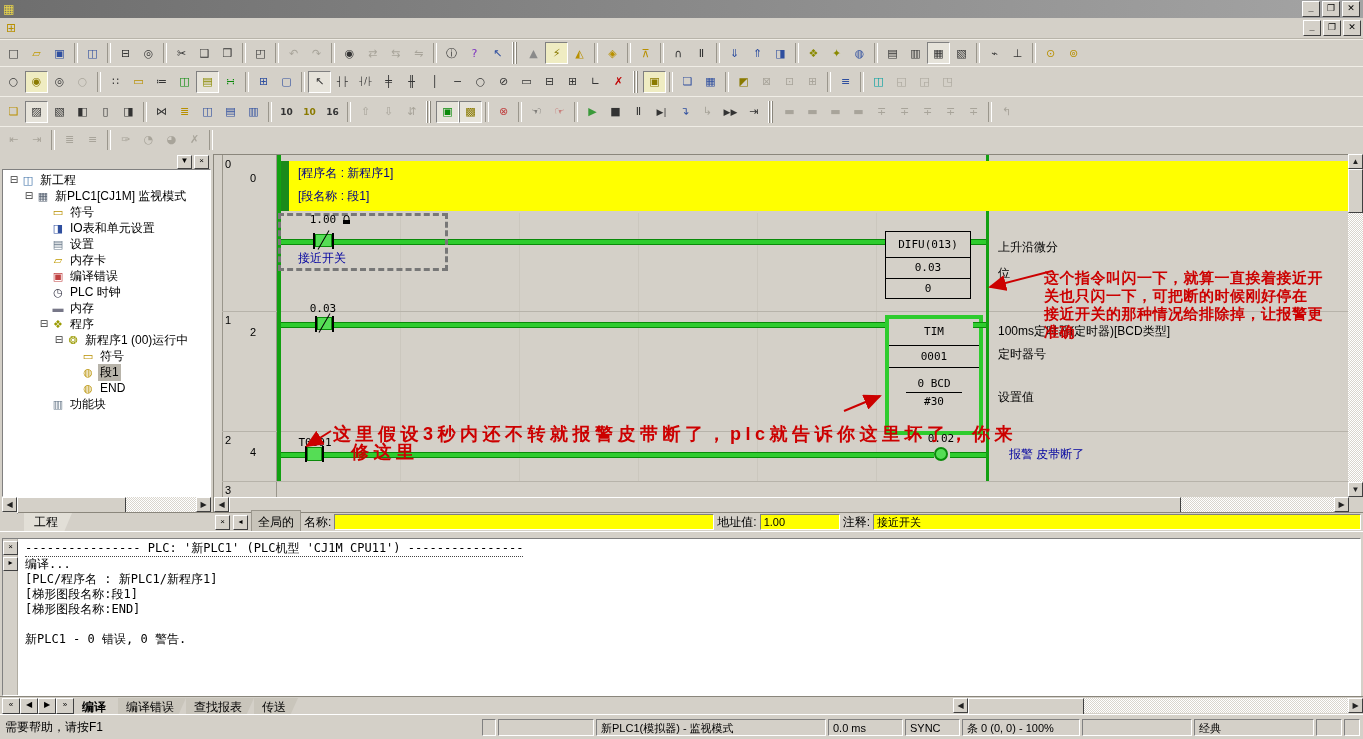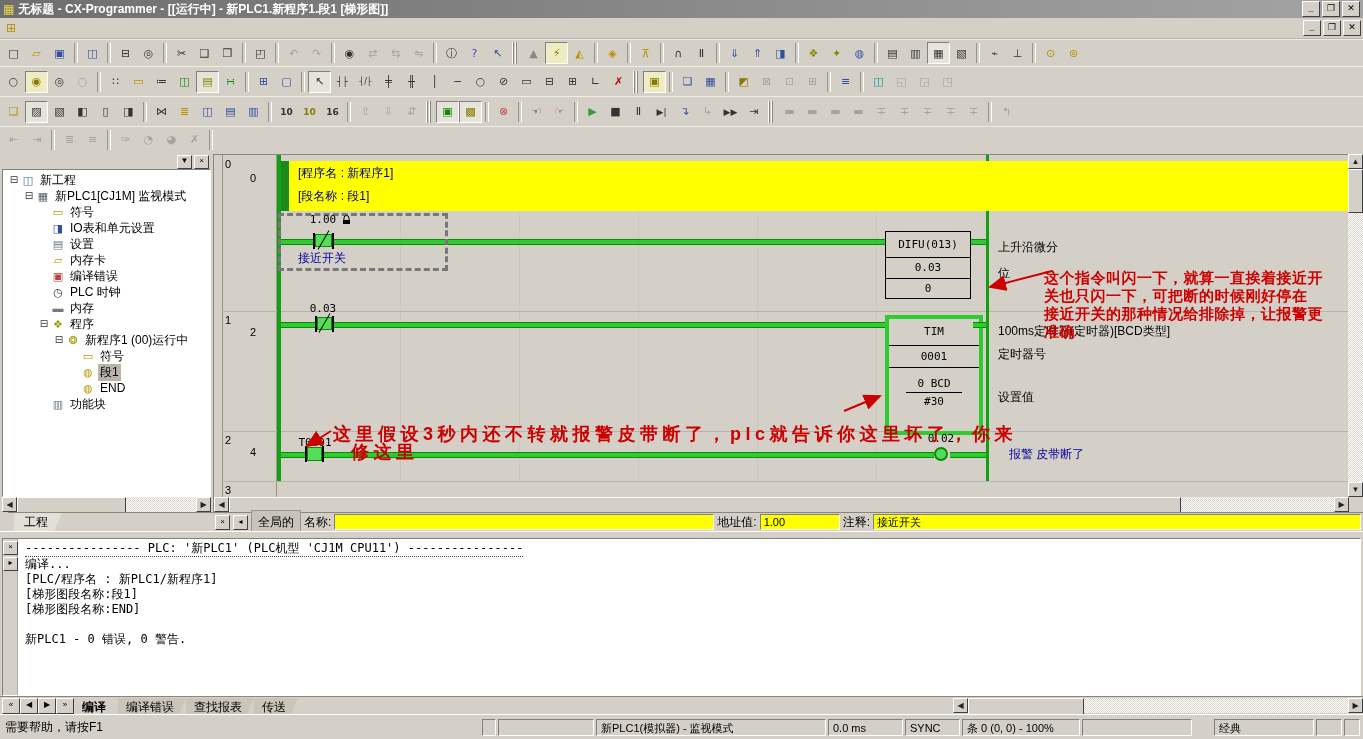--- a/index.html
+++ b/index.html
@@ -40,21 +40,21 @@
   .trow{display:flex;align-items:center;height:16px;white-space:nowrap;}
   .texp{width:10px;flex:none;font-size:10px;line-height:10px;text-align:center;color:#333;margin-right:2px;}
   .ticn{width:14px;flex:none;text-align:center;font-size:11px;margin-right:3px;}
   .tlabel{padding:0 2px;}
   .tlabel.sel{background:#b8b4aa;}
   .lp-hscroll{position:absolute;left:0;right:0;bottom:0;height:15px;display:flex;}
   .sbtn{width:15px;height:15px;flex:none;background:#d4d0c8;border:1px solid;border-color:#fff #404040 #404040 #fff;
         font-size:8px;display:flex;align-items:center;justify-content:center;box-sizing:border-box;color:#222;}
   .strack{flex:1;background:repeating-conic-gradient(#fff 0 25%,#d9d5cd 0 50%) 0 0/2px 2px;}
   .sthumb{background:#d4d0c8;border:1px solid;border-color:#fff #404040 #404040 #fff;}
-  .lp-tabrow{position:absolute;left:8px;top:512px;width:210px;height:19px;border-top:1px solid #8a867c;display:flex;align-items:stretch;background:#d4d0c8;text-align:right;}
+  .lp-tabrow{position:absolute;left:18px;top:512px;width:210px;height:19px;border-top:1px solid #8a867c;display:flex;align-items:stretch;background:#d4d0c8;text-align:right;}
   .ptab{margin-left:6px;padding:1px 14px 0 10px;background:#e2dfd7;clip-path:polygon(0 0,100% 0,calc(100% - 8px) 100%,0 100%);}
   
   .ladder{position:absolute;left:213px;top:154px;width:1150px;height:358px;background:#d4d0c8;border-left:1px solid #8a867c;box-sizing:border-box;}
   .lcanvas{position:absolute;left:0;top:0;width:1135px;height:343px;overflow:hidden;border-top:1px solid #8a867c;box-sizing:border-box;}
   .abs{position:absolute;}
   .gutv{position:absolute;top:0;bottom:0;width:1px;background:#9a968c;}
   .rsep{position:absolute;left:8px;width:1127px;height:1px;background:#b7b3aa;}
   .gridv{position:absolute;width:1px;background:#cbc7be;top:58px;height:268px;}
   .gnum{position:absolute;font-size:11px;color:#000;}
   .vbus{position:absolute;width:4px;background:#12a012;}
@@ -97,30 +97,29 @@
   .otab{padding:1px 12px 2px 8px;margin-top:1px;background:#c9c5bb;clip-path:polygon(0 0,100% 0,calc(100% - 9px) 100%,0 100%);white-space:nowrap;}
   .otab.active{background:#d4d0c8;font-weight:bold;}
   .otab-scroll{margin-left:auto;display:flex;width:410px;height:15px;margin-top:1px;}
   
   .statusbar{position:absolute;left:0;top:714px;width:100%;height:25px;background:#d4d0c8;border-top:1px solid #fff;
              display:flex;align-items:center;gap:2px;padding:0 3px;box-sizing:border-box;}
   .sb-help{flex:1;padding-left:2px;white-space:nowrap;}
   .sbcell{height:17px;line-height:17px;border:1px solid;border-color:#808080 #fff #fff #808080;
           padding:0 4px;font-size:11px;white-space:nowrap;overflow:hidden;flex:none;box-sizing:border-box;}
   .c0{width:14px;} .c1{width:96px;} .c2{width:230px;} .c3{width:75px;} .c4{width:55px;}
-  .c5{width:118px;} .c6{width:110px;} .c7{width:100px;margin-left:20px;} .c8{width:26px;} .c9{width:16px;}
+  .c5{width:118px;} .c6{width:110px;} .c7{width:120px;} .c8{width:26px;} .c9{width:16px;}
 </style>
 </head>
 <body>
 
 <div id="app">
 
   <div class="titlebar">
     <span class="ticon">▦</span>
-    <span class="title-text">无标题 - CX-Programmer - [[运行中] - 新PLC1.新程序1.段1 [梯形图]]</span>
     <span class="winbtns">
         <span class="wbtn">_</span>
         <span class="wbtn">❐</span>
         <span class="wbtn">✕</span>
       </span>
   </div>
 
   <div class="menubar">
     <span class="child-icon">⊞</span>
     <span class="winbtns">

